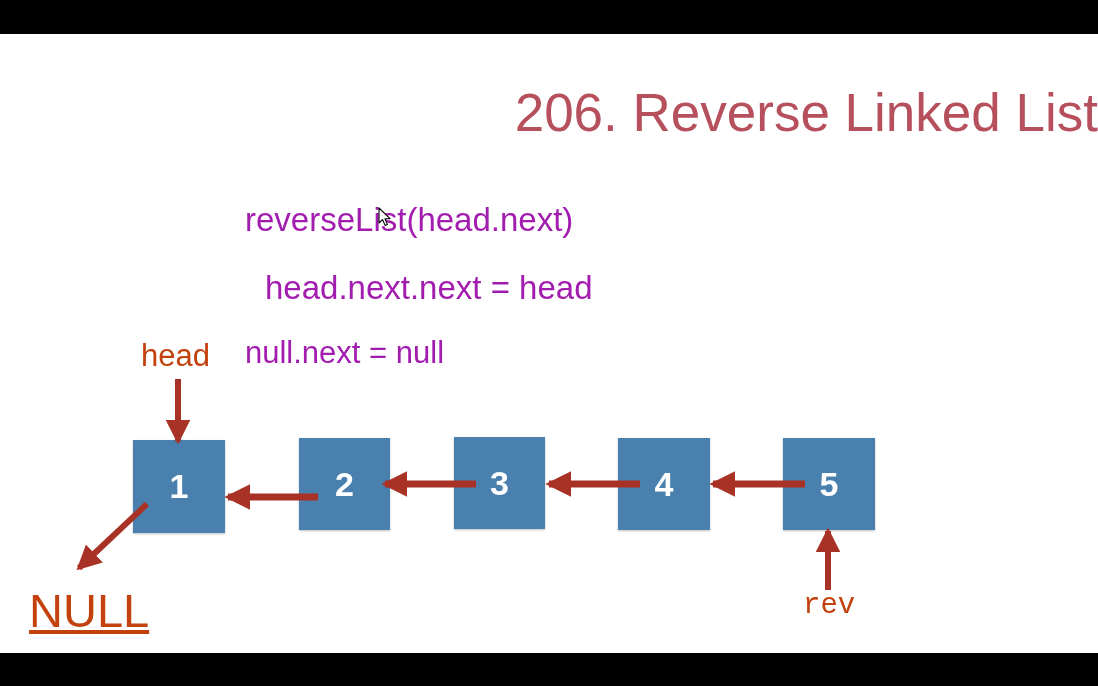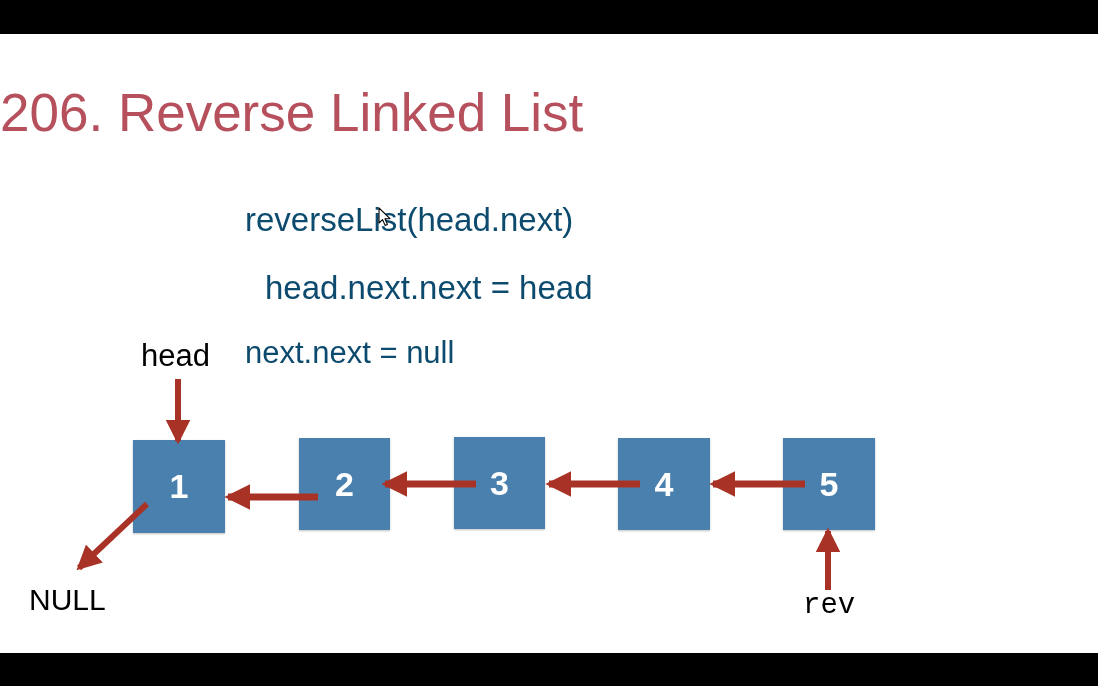--- a/index.html
+++ b/index.html
@@ -40,47 +40,47 @@
     width: 1098px;
     height: 619px;
     background: #ffffff;
   }
   
   .title {
     position: absolute;
     left: 0;
     top: 48px;
     width: 1098px;
-    text-align: left;
+    text-align: right;
     font-size: 53px;
     font-weight: 400;
     color: #b5505c;
     letter-spacing: 0px;
     white-space: nowrap;
   }
   
   .codeline {
     position: absolute;
-    color: #0c4a6e;
+    color: #a21caf;
     font-weight: 400;
     white-space: nowrap;
   }
   .codeline-1 { left: 245px; top: 167px; font-size: 33px; }
   .codeline-2 { left: 245px; top: 235px; font-size: 33px; margin-left: 20px; }
   .codeline-3 { left: 245px; top: 301px; font-size: 31px; }
 
   
   .label {
     position: absolute;
-    color: #000000;
+    color: #c2410c;
     white-space: nowrap;
     font-weight: 400;
   }
   .label-head { left: 141px; top: 304px; font-size: 31px; }
-  .label-null { left: 29px;  top: 549px; font-size: 30px; }
+  .label-null { left: 29px;  top: 549px; font-size: 47px; text-decoration: underline; }
   .label-rev  { left: 803px; top: 555px; font-size: 29px; font-family: Liberation Mono, monospace; }
 
   
   .node {
     position: absolute;
     background: #4a80ae;
     box-sizing: border-box;
     color: #ffffff;
     font-size: 34px;
     font-weight: 700;
@@ -119,21 +119,21 @@
 
   <div class="bar-top"></div>
   <div class="bar-bottom"></div>
 
   <div class="slide">
 
     <div class="title">206. Reverse Linked List</div>
 
     <div class="codeline codeline-1">reverseList(head.next)</div>
     <div class="codeline codeline-2">head.next.next = head</div>
-    <div class="codeline codeline-3">next.next = null</div>
+    <div class="codeline codeline-3">null.next = null</div>
 
     <div class="label label-head">head</div>
     <div class="label label-null">NULL</div>
     <div class="label label-rev">rev</div>
 
     <div class="node node-1">
         <span>1</span>
       </div>
     <div class="node node-2">
         <span>2</span>

